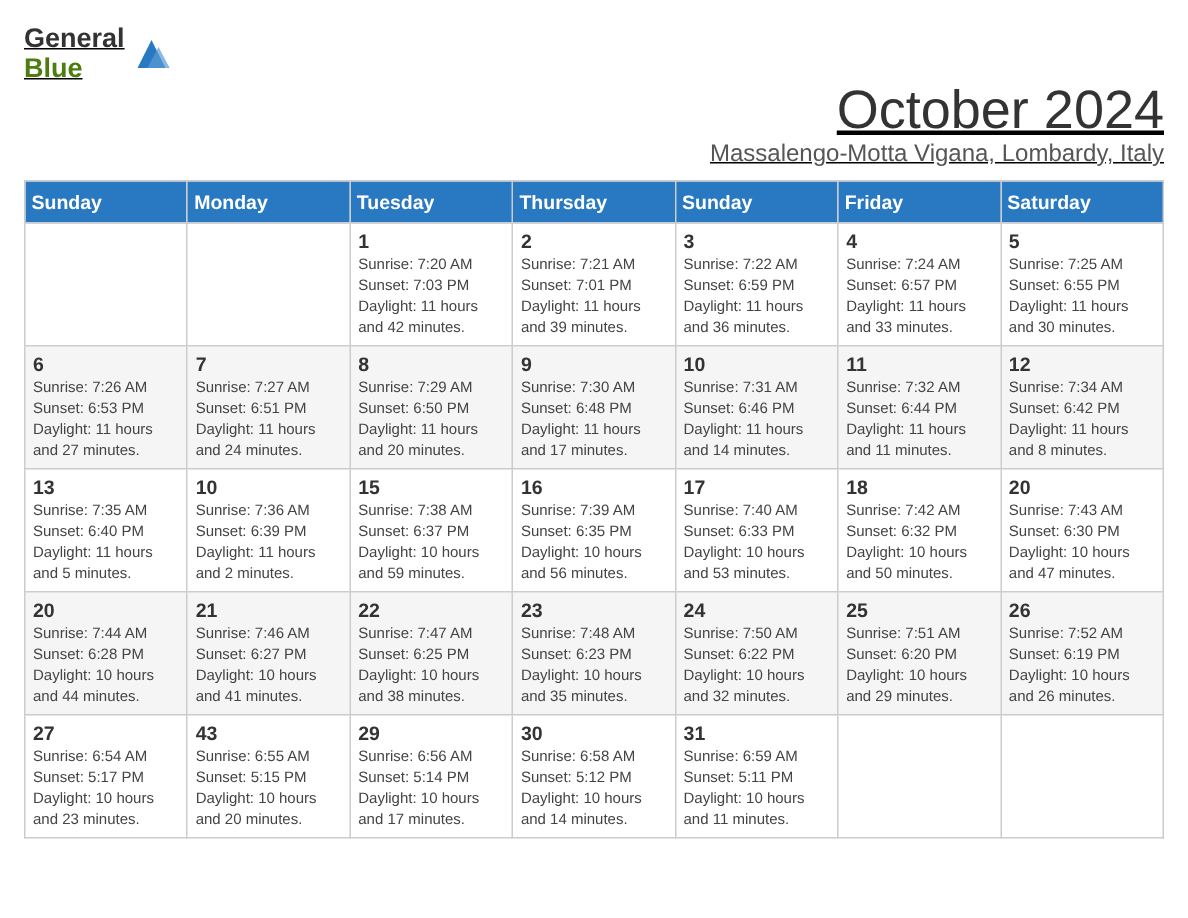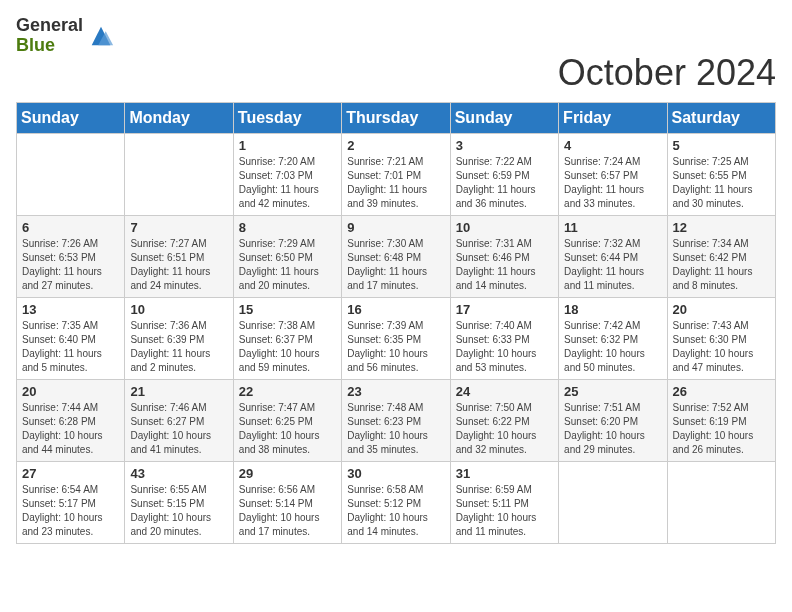--- a/index.html
+++ b/index.html
@@ -8,20 +8,21 @@
       background: #fff;
       width: 792px;
       min-height: 612px;
       padding: 16px;
     }
     .header-area {
       display: flex;
       justify-content: space-between;
       align-items: flex-start;
       margin-bottom: 8px;
+      text-decoration: underline;
     }
     .logo-area {
       display: flex;
       align-items: center;
     }
     .logo-text {
       display: flex;
       flex-direction: column;
       line-height: 1.1;
     }
@@ -55,21 +56,21 @@
       color: #555;
     }
     table {
       width: 100%;
       border-collapse: collapse;
       table-layout: fixed;
     }
     thead tr th {
       background-color: #2979c2;
       color: #fff;
-      font-size: 16px;
+      font-size: 13px;
       font-weight: bold;
       padding: 6px 4px;
       text-align: left;
       border: 1px solid #ccc;
     }
     tbody tr td {
       border: 1px solid #ccc;
       vertical-align: top;
       padding: 4px 5px;
       font-size: 10.5px;
@@ -105,20 +106,21 @@
       <span class="logo-general">General</span>
       <span class="logo-blue">Blue</span>
     </div>
     <svg class="logo-icon" viewBox="0 0 30 30" xmlns="http://www.w3.org/2000/svg">
       <polygon points="5,25 15,5 25,25" fill="#2979c2"></polygon>
       <polygon points="12,25 20,10 28,25" fill="#5b9bd5" opacity="0.7"></polygon>
     </svg>
   </div>
   <div class="title-area">
     <div class="month-title">October 2024</div>
+    <div class="location-title">Massalengo-Motta Vigana, Lombardy, Italy</div>
   </div>
 </div>
 
 <table>
   <thead>
     <tr id="header-row">
         <th>Sunday</th>
         <th>Monday</th>
         <th>Tuesday</th>
         <th>Thursday</th>

